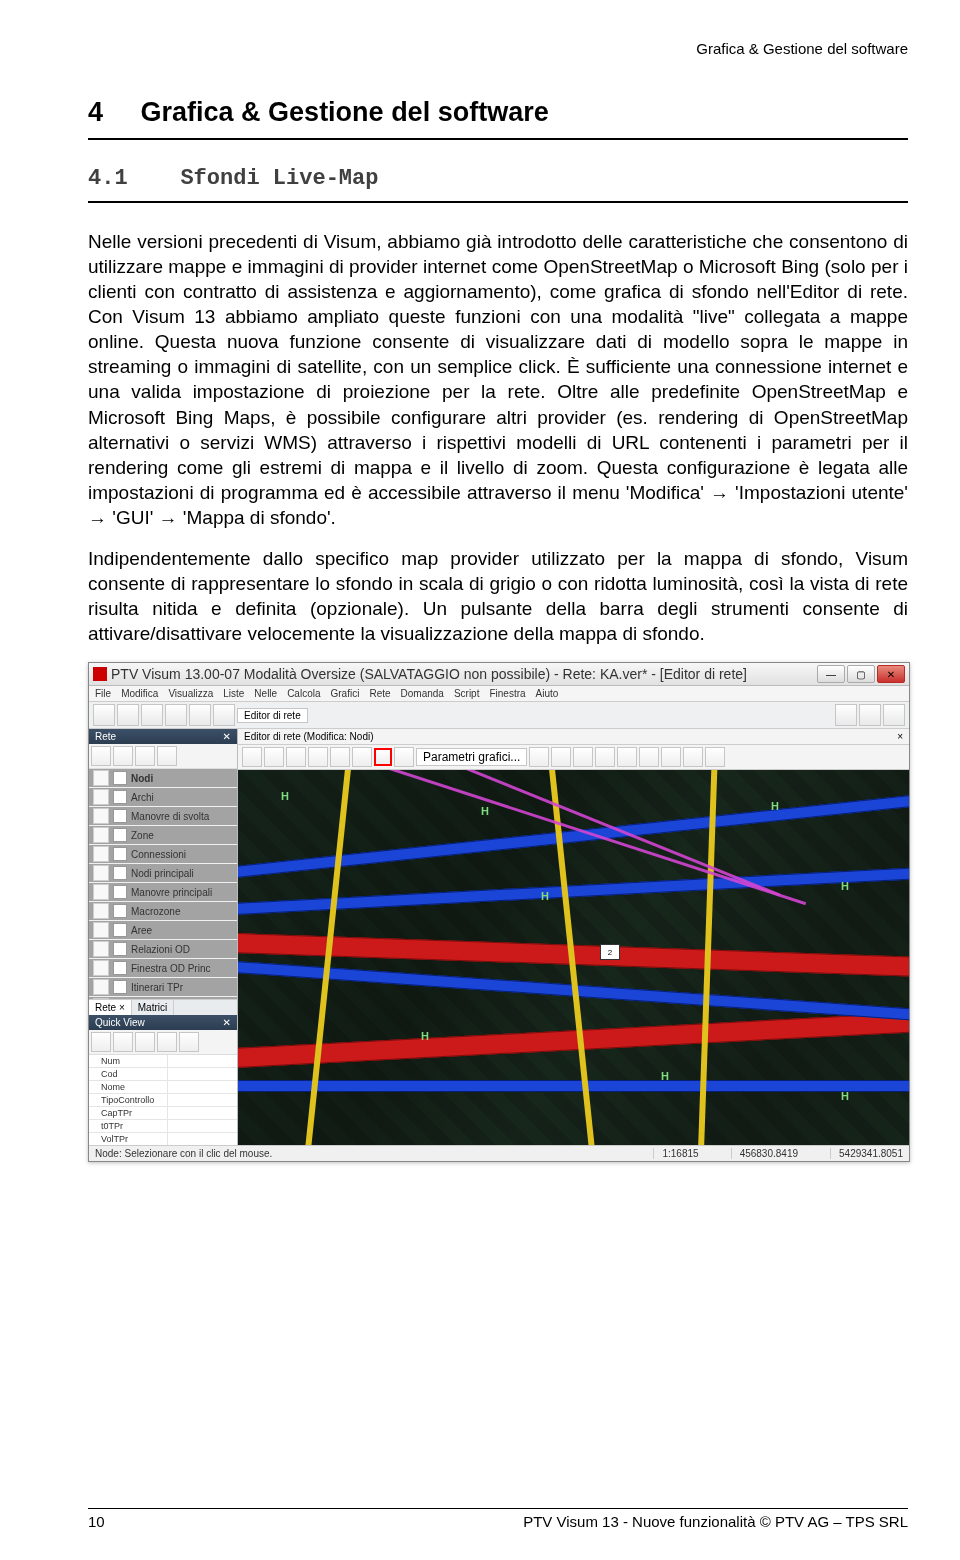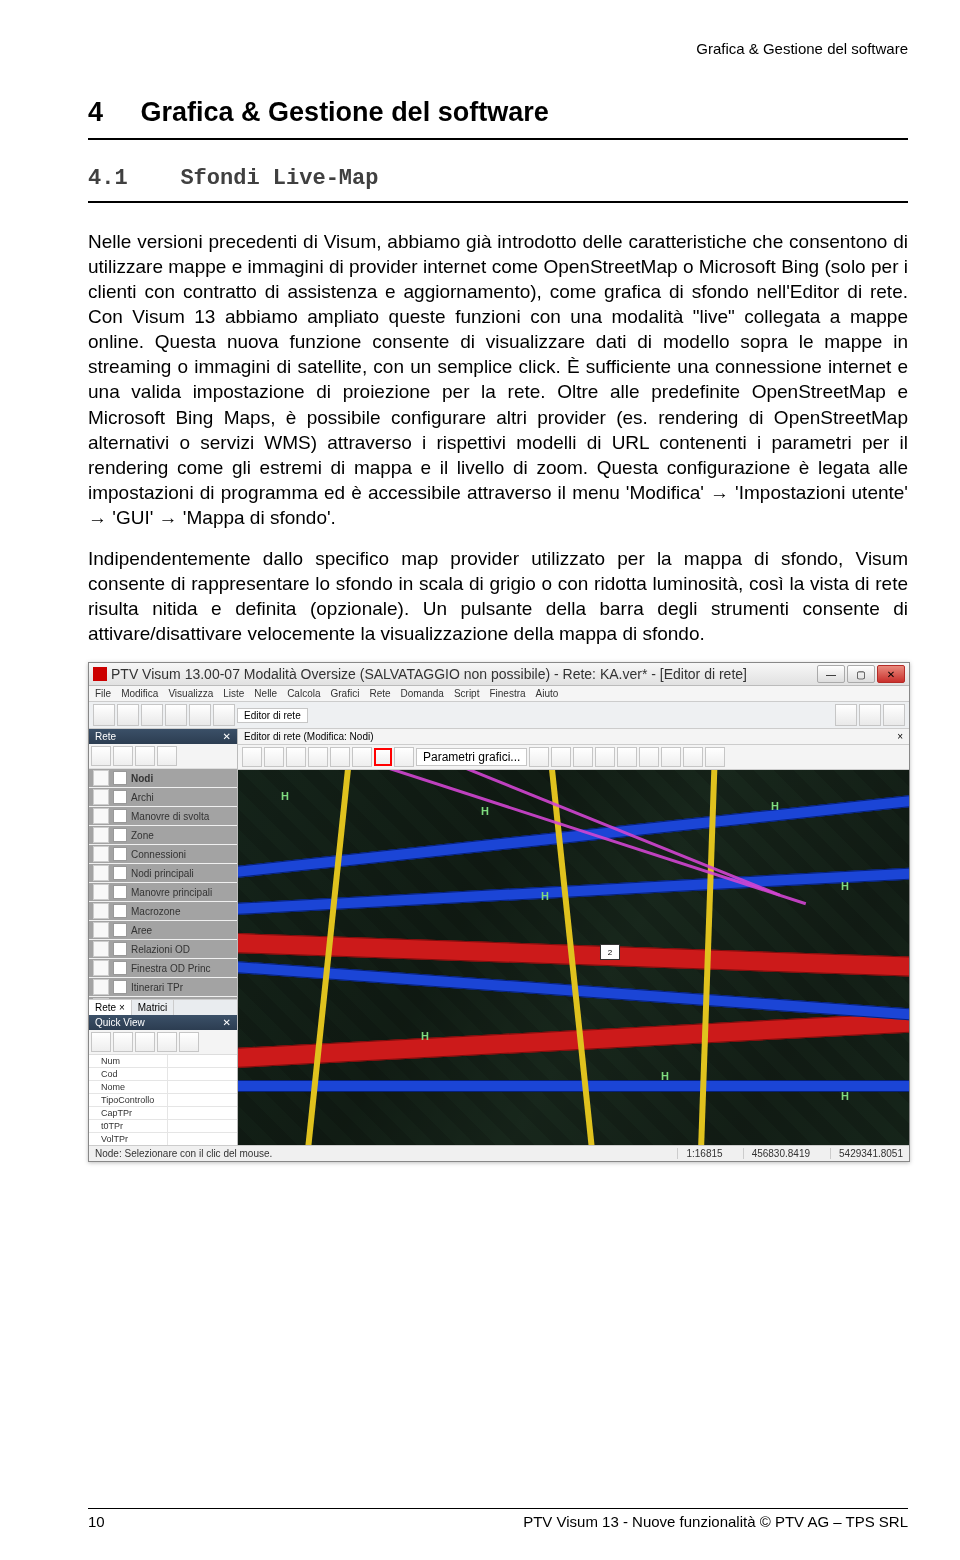--- a/index.html
+++ b/index.html
@@ -259,21 +259,21 @@
     font-size:10px;
   }
   .bottom-tab{padding:2px 8px;border-right:1px solid #ccc;}
   .bottom-tab.active{background:#fff;}
   .statusbar{
     display:flex;
     font-size:10px;
     background:#f0f0f0;
     border-top:1px solid #ccc;
     padding:2px 6px;
-    gap:20px;
+    gap:32px;
     color:#333;
   }
   .statusbar .sb-left{flex:1;}
   .statusbar .sb-cell{border-left:1px solid #ccc;padding-left:8px;text-align:right;}
   .footer-area{
     position:absolute;
     bottom:30px;
     left:70px;right:70px;
   }
   .footer-rule{

